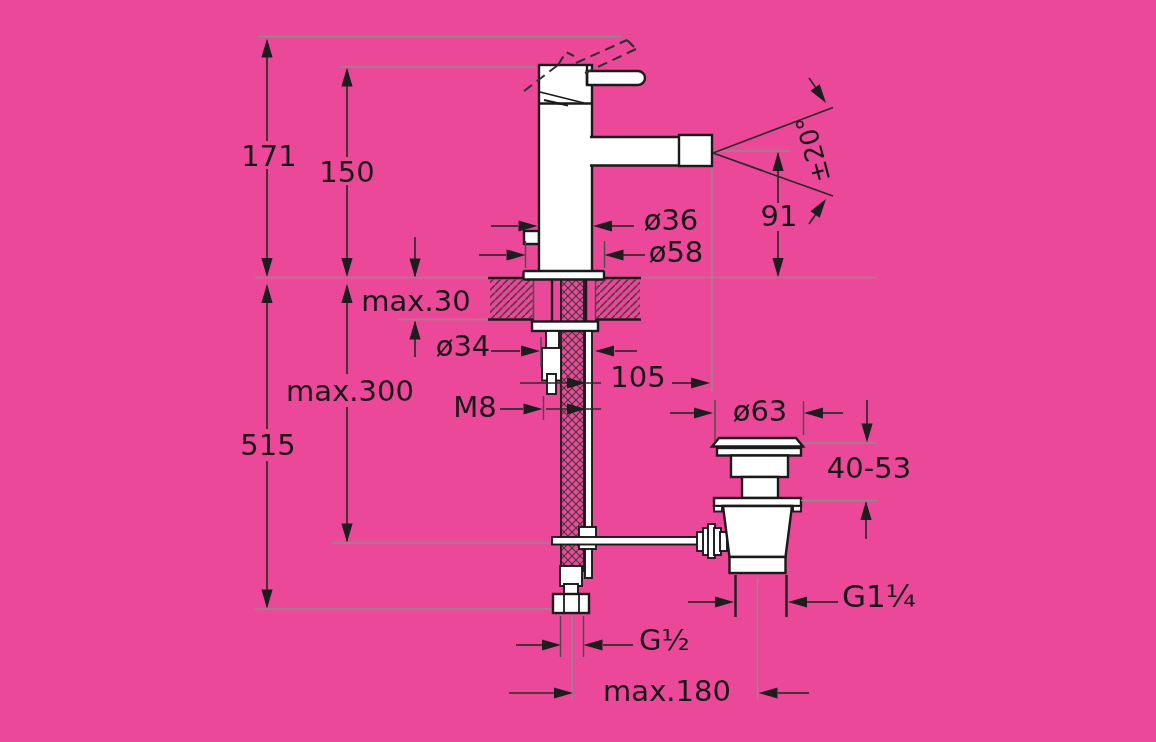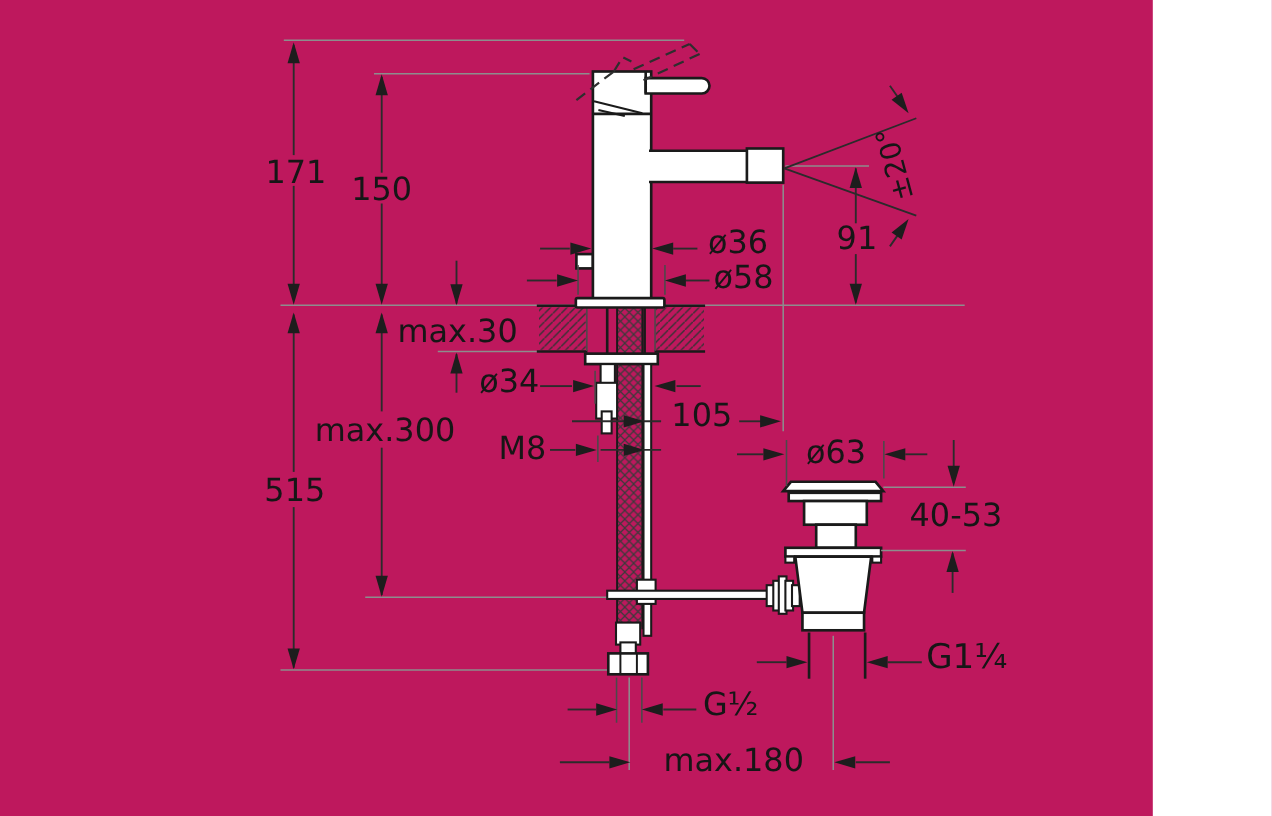--- a/index.html
+++ b/index.html
@@ -1,16 +1,16 @@
 <!DOCTYPE html>
 <html><head>
 <meta charset="utf-8">
 <style>
   html,body{margin:0;padding:0;background:#fff;}
-  .stage{position:relative;width:1048px;height:742px;background:#be185d;overflow:hidden;}
+  .stage{position:relative;width:1156px;height:742px;background:#ec4899;overflow:hidden;}
   svg{display:block;}
   text{font-family:"DejaVu Sans","Liberation Sans",sans-serif;fill:#161616;}
   .ext{stroke:#8d8d8d;stroke-width:1.4;fill:none;}
   .tick{stroke:#4a4a4a;stroke-width:1.4;fill:none;}
   .dim{stroke:#2b2b2b;stroke-width:1.7;fill:none;}
   .arr{fill:#1d1d1d;stroke:none;}
   .part{fill:#ffffff;stroke:#1a1a1a;stroke-width:2.4;}
   .part-thin{fill:#ffffff;stroke:#1a1a1a;stroke-width:1.9;}
   .edge{stroke:#1a1a1a;stroke-width:2.4;fill:none;}
   .edge-thin{stroke:#1a1a1a;stroke-width:1.8;fill:none;}

